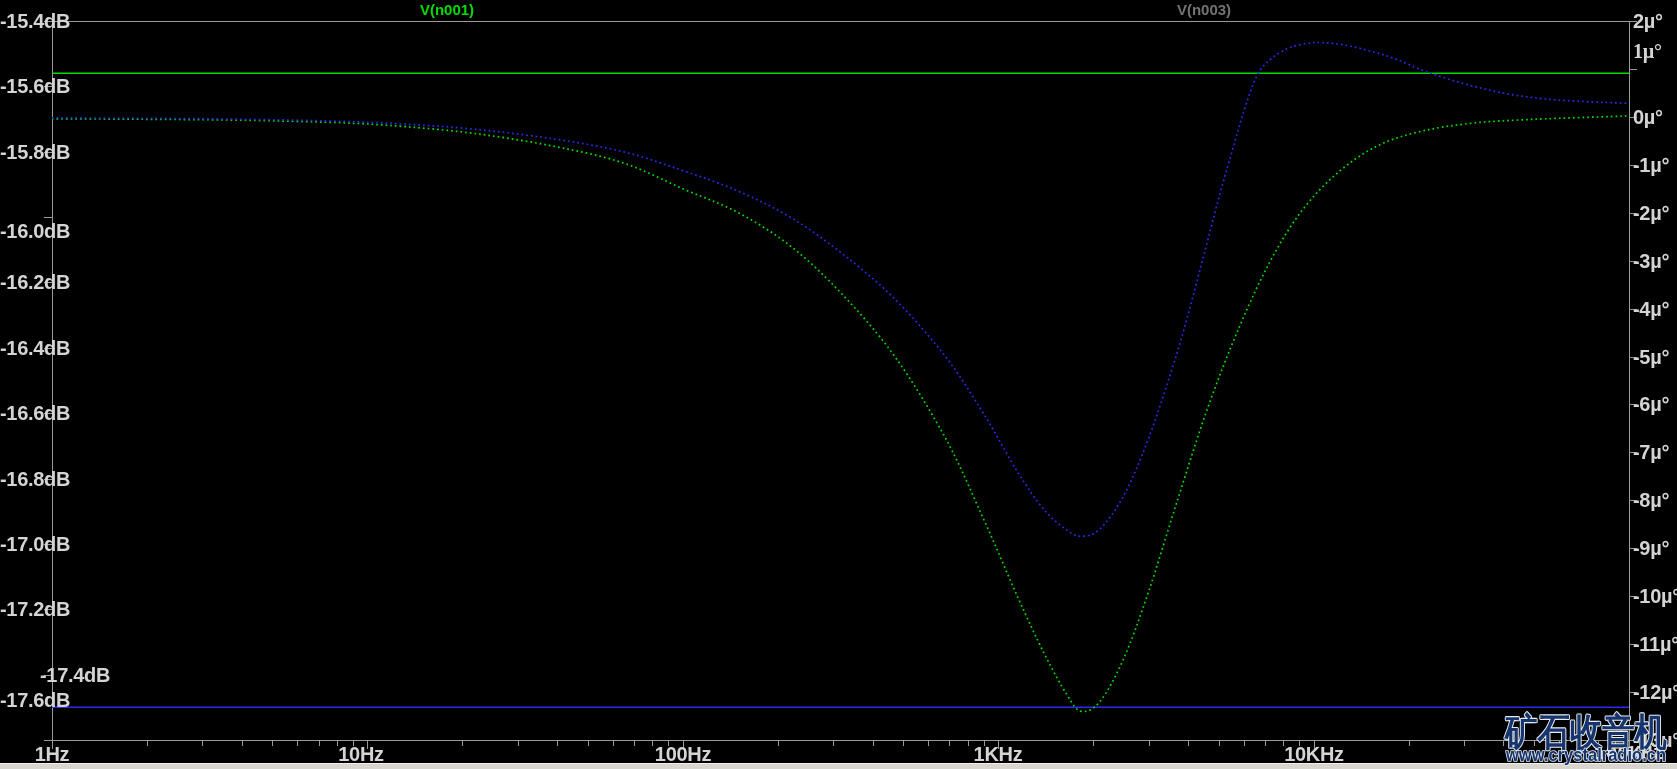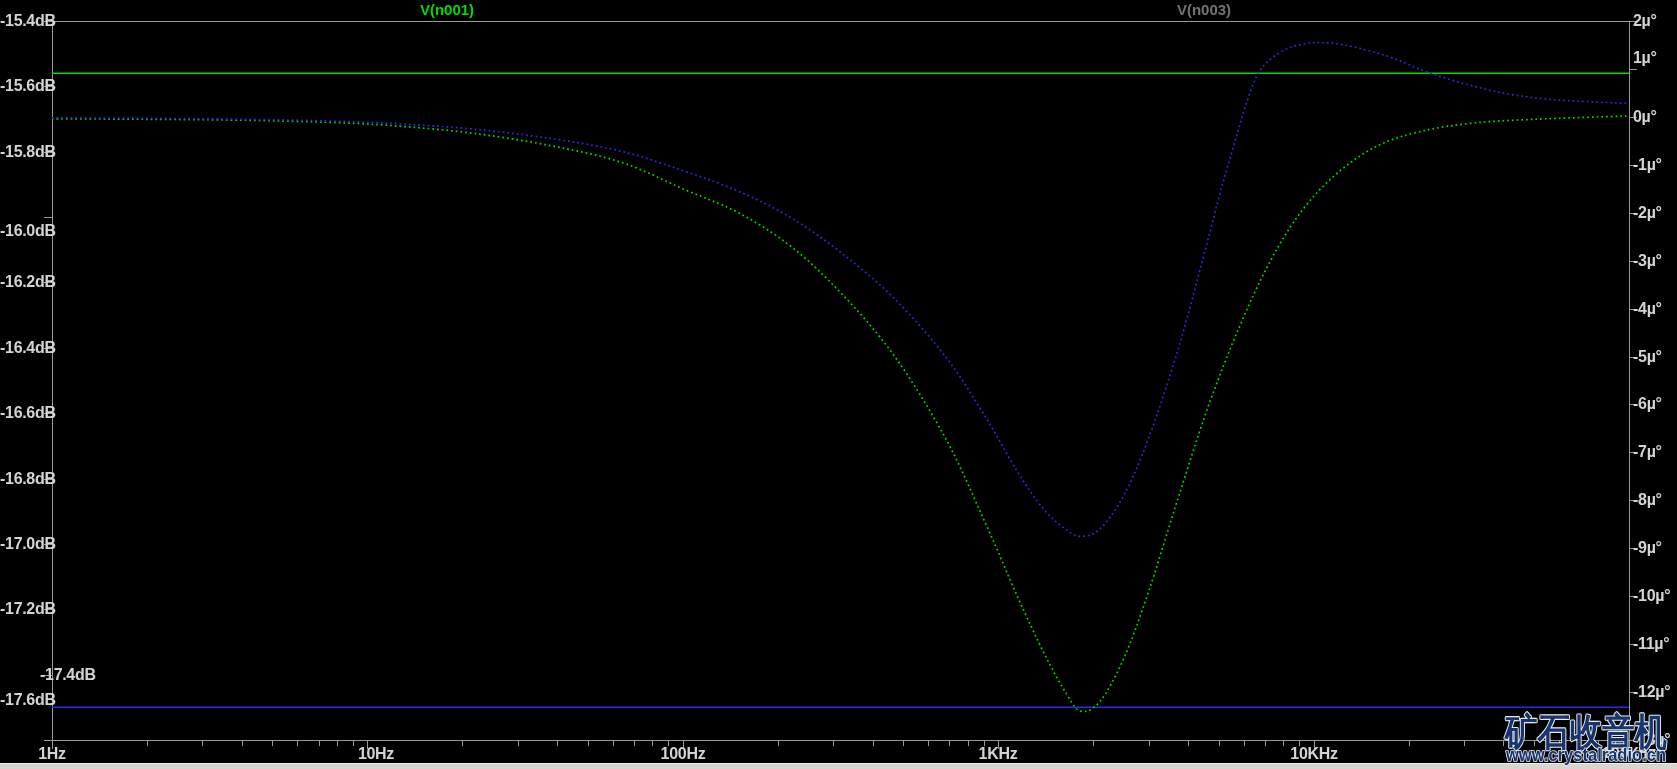--- a/index.html
+++ b/index.html
@@ -2,21 +2,21 @@
 <html><head>
 <meta charset="utf-8">
 <style>
   html,body{margin:0;padding:0;background:#000;}
   .stage{
     position:relative;width:1677px;height:769px;background:#000;overflow:hidden;
     font-family:"Liberation Sans", sans-serif;
   }
   #chart{position:absolute;left:0;top:0;}
   .tick-label{
-    position:absolute;height:16px;line-height:16px;font-size:16px;font-weight:bold;
+    position:absolute;height:16px;line-height:16px;font-size:20px;font-weight:bold;
     letter-spacing:-0.3px;color:#d4d4d4;white-space:nowrap;
   }
   .yl-label{left:0;width:43px;text-align:right;}
   .yr-label{left:1633px;width:37px;text-align:left;}
   .x-label{width:80px;text-align:center;}
   .legend-label{
     position:absolute;top:2px;height:16px;line-height:16px;font-size:15px;font-weight:bold;
     transform:translateX(-50%);white-space:nowrap;
   }
   .strip{position:absolute;left:0;top:763px;width:1677px;height:6px;background:#d8d5ce;border-top:1px solid #f2f0ea;}
@@ -121,39 +121,39 @@
       <span class="tick-label yl-label" style="top: 340px;">-16.4dB</span>
       <span class="tick-label yl-label" style="top: 405px;">-16.6dB</span>
       <span class="tick-label yl-label" style="top: 471px;">-16.8dB</span>
       <span class="tick-label yl-label" style="top: 536px;">-17.0dB</span>
       <span class="tick-label yl-label" style="top: 601px;">-17.2dB</span>
       <span class="tick-label yl-label" style="top: 667px; padding-left: 40px;">-17.4dB</span>
       <span class="tick-label yl-label" style="top: 692px;">-17.6dB</span>
     </div>
   <div id="yr">
       <span class="tick-label yr-label" style="top: 13px;">2µ°</span>
-      <span class="tick-label yr-label" style="top: 50px;">1µ°</span>
+      <span class="tick-label yr-label" style="top: 43px; font-family: Liberation Serif, serif;">1µ°</span>
       <span class="tick-label yr-label" style="top: 109px;">0µ°</span>
       <span class="tick-label yr-label" style="top: 157px;">-1µ°</span>
       <span class="tick-label yr-label" style="top: 205px;">-2µ°</span>
       <span class="tick-label yr-label" style="top: 253px;">-3µ°</span>
       <span class="tick-label yr-label" style="top: 301px;">-4µ°</span>
       <span class="tick-label yr-label" style="top: 349px;">-5µ°</span>
       <span class="tick-label yr-label" style="top: 396px;">-6µ°</span>
       <span class="tick-label yr-label" style="top: 444px;">-7µ°</span>
       <span class="tick-label yr-label" style="top: 492px;">-8µ°</span>
       <span class="tick-label yr-label" style="top: 540px;">-9µ°</span>
       <span class="tick-label yr-label" style="top: 588px;">-10µ°</span>
       <span class="tick-label yr-label" style="top: 636px;">-11µ°</span>
       <span class="tick-label yr-label" style="top: 684px;">-12µ°</span>
       <span class="tick-label yr-label" style="top: 732px;">-13µ°</span>
     </div>
   <div id="xl">
       <span class="tick-label x-label" style="left: 12px; top: 746px;">1Hz</span>
-      <span class="tick-label x-label" style="left: 336px; top: 746px;">10Hz</span>
+      <span class="tick-label x-label" style="left: 321px; top: 746px;">10Hz</span>
       <span class="tick-label x-label" style="left: 643px; top: 746px;">100Hz</span>
       <span class="tick-label x-label" style="left: 958px; top: 746px;">1KHz</span>
       <span class="tick-label x-label" style="left: 1274px; top: 746px;">10KHz</span>
       <span class="tick-label x-label" style="left: 1589px; top: 746px; font-family: Liberation Mono, monospace;">100KHz</span>
     </div>
 
   <div class="legend-label" id="leg0" style="left: 447px; color: rgb(0, 220, 0);">V(n001)</div>
   <div class="legend-label" id="leg1" style="left: 1204px; color: #737373;">V(n003)</div>
 
   <div class="strip"></div>

